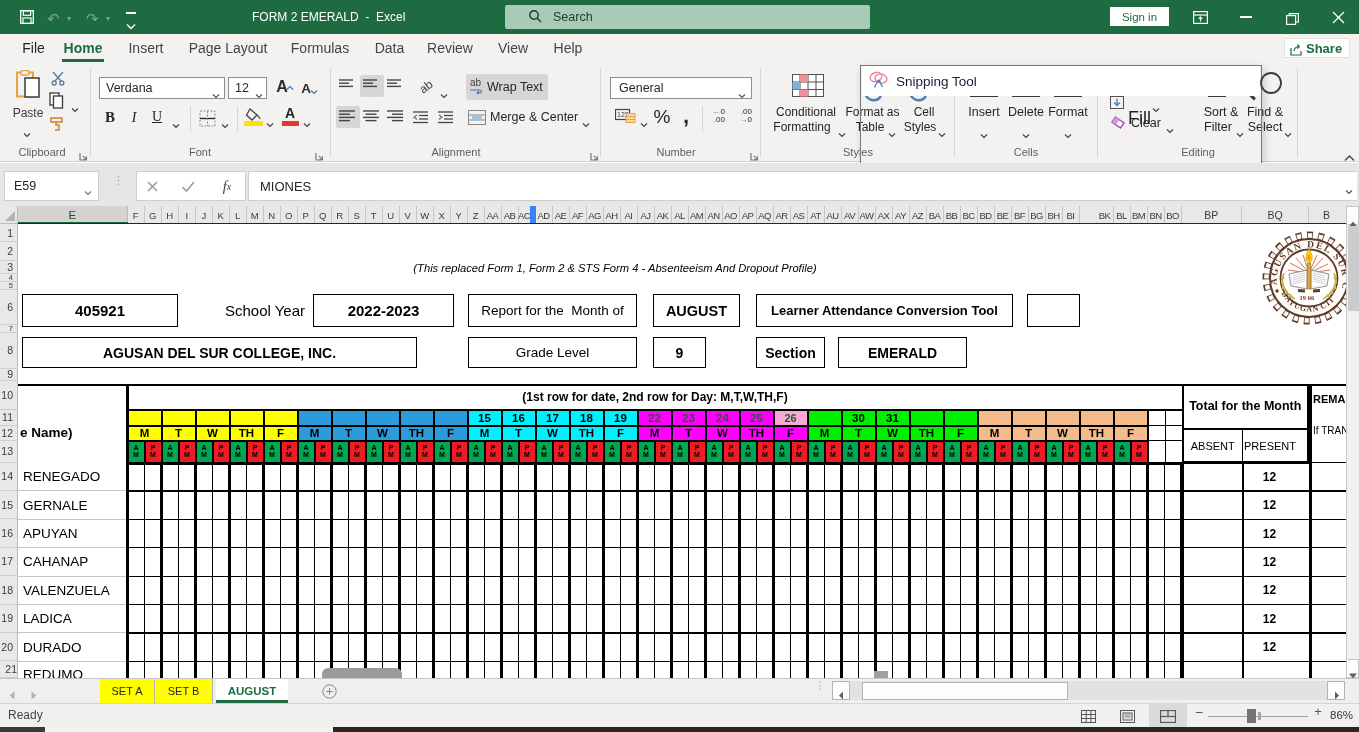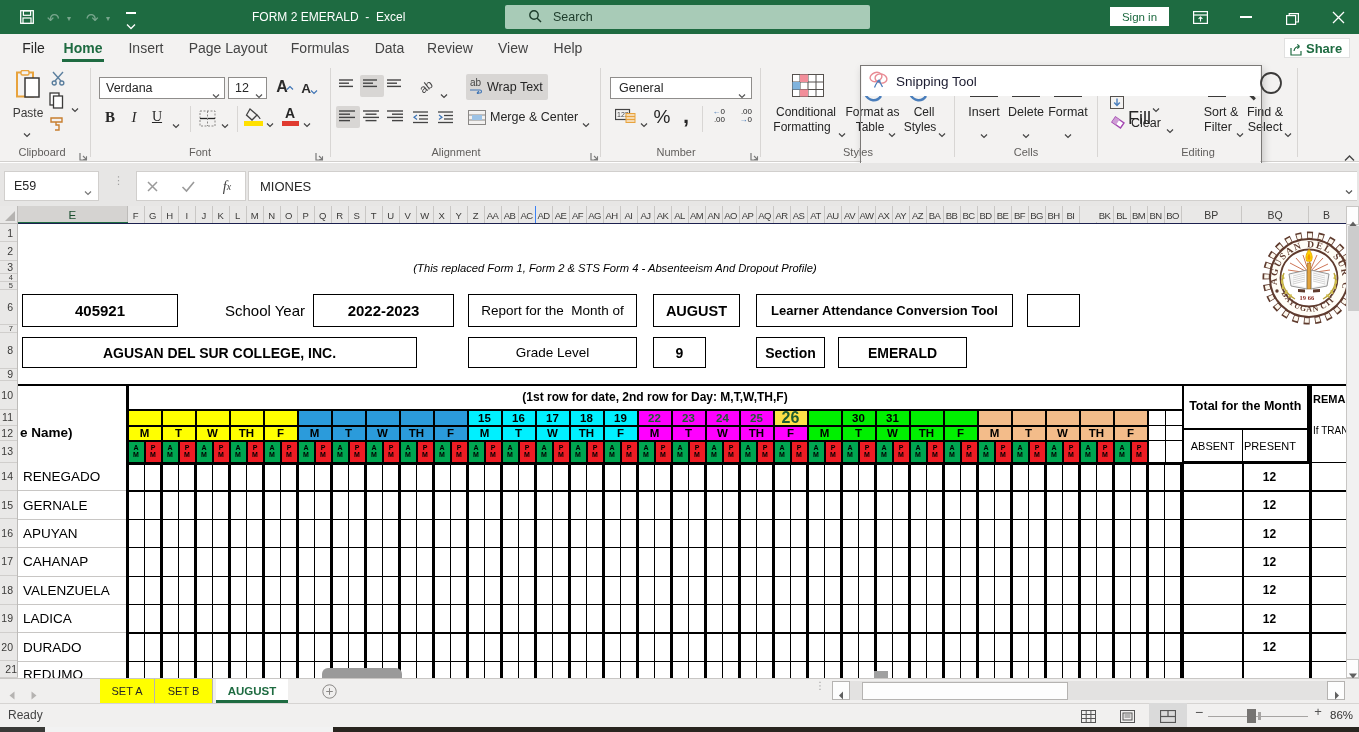--- a/index.html
+++ b/index.html
@@ -385,21 +385,21 @@
 <div class="ct" style="left:348.5px;top:206px;width:17px;height:18px;border-right:1px solid #c9c7c5;color:#3b3a39;font-size:9.5px;letter-spacing:-0.5px;">S</div>
 <div class="ct" style="left:365.5px;top:206px;width:17px;height:18px;border-right:1px solid #c9c7c5;color:#3b3a39;font-size:9.5px;letter-spacing:-0.5px;">T</div>
 <div class="ct" style="left:382.5px;top:206px;width:17px;height:18px;border-right:1px solid #c9c7c5;color:#3b3a39;font-size:9.5px;letter-spacing:-0.5px;">U</div>
 <div class="ct" style="left:399.5px;top:206px;width:17px;height:18px;border-right:1px solid #c9c7c5;color:#3b3a39;font-size:9.5px;letter-spacing:-0.5px;">V</div>
 <div class="ct" style="left:416.5px;top:206px;width:17px;height:18px;border-right:1px solid #c9c7c5;color:#3b3a39;font-size:9.5px;letter-spacing:-0.5px;">W</div>
 <div class="ct" style="left:433.5px;top:206px;width:17px;height:18px;border-right:1px solid #c9c7c5;color:#3b3a39;font-size:9.5px;letter-spacing:-0.5px;">X</div>
 <div class="ct" style="left:450.5px;top:206px;width:17px;height:18px;border-right:1px solid #c9c7c5;color:#3b3a39;font-size:9.5px;letter-spacing:-0.5px;">Y</div>
 <div class="ct" style="left:467.5px;top:206px;width:17px;height:18px;border-right:1px solid #c9c7c5;color:#3b3a39;font-size:9.5px;letter-spacing:-0.5px;">Z</div>
 <div class="ct" style="left:484.5px;top:206px;width:17px;height:18px;border-right:1px solid #c9c7c5;color:#3b3a39;font-size:9.5px;letter-spacing:-0.5px;">AA</div>
 <div class="ct" style="left:501.5px;top:206px;width:17px;height:18px;border-right:1px solid #c9c7c5;color:#3b3a39;font-size:9.5px;letter-spacing:-0.5px;">AB</div>
-<div class="ct" style="left:518.5px;top:206px;width:17px;height:18px;border-right:1px solid #3b82f6;color:#3b3a39;font-size:9.5px;letter-spacing:-0.5px;">AC</div>
+<div class="ct" style="left:518.5px;top:206px;width:17px;height:18px;border-right:6px solid #3b82f6;color:#3b3a39;font-size:9.5px;letter-spacing:-0.5px;">AC</div>
 <div class="ct" style="left:535.5px;top:206px;width:17px;height:18px;border-right:1px solid #c9c7c5;color:#3b3a39;font-size:9.5px;letter-spacing:-0.5px;">AD</div>
 <div class="ct" style="left:552.5px;top:206px;width:17px;height:18px;border-right:1px solid #c9c7c5;color:#3b3a39;font-size:9.5px;letter-spacing:-0.5px;">AE</div>
 <div class="ct" style="left:569.5px;top:206px;width:17px;height:18px;border-right:1px solid #c9c7c5;color:#3b3a39;font-size:9.5px;letter-spacing:-0.5px;">AF</div>
 <div class="ct" style="left:586.5px;top:206px;width:17px;height:18px;border-right:1px solid #c9c7c5;color:#3b3a39;font-size:9.5px;letter-spacing:-0.5px;">AG</div>
 <div class="ct" style="left:603.5px;top:206px;width:17px;height:18px;border-right:1px solid #c9c7c5;color:#3b3a39;font-size:9.5px;letter-spacing:-0.5px;">AH</div>
 <div class="ct" style="left:620.5px;top:206px;width:17px;height:18px;border-right:1px solid #c9c7c5;color:#3b3a39;font-size:9.5px;letter-spacing:-0.5px;">AI</div>
 <div class="ct" style="left:637.5px;top:206px;width:17px;height:18px;border-right:1px solid #c9c7c5;color:#3b3a39;font-size:9.5px;letter-spacing:-0.5px;">AJ</div>
 <div class="ct" style="left:654.5px;top:206px;width:17px;height:18px;border-right:1px solid #c9c7c5;color:#3b3a39;font-size:9.5px;letter-spacing:-0.5px;">AK</div>
 <div class="ct" style="left:671.5px;top:206px;width:17px;height:18px;border-right:1px solid #c9c7c5;color:#3b3a39;font-size:9.5px;letter-spacing:-0.5px;">AL</div>
 <div class="ct" style="left:688.5px;top:206px;width:17px;height:18px;border-right:1px solid #c9c7c5;color:#3b3a39;font-size:9.5px;letter-spacing:-0.5px;">AM</div>
@@ -619,21 +619,21 @@
         <span>P<br>M</span>
       </div>
 <div class="ct" style="left:721.5px;top:186px;width:34px;height:15.5px;background:#ff00ff;border:1.5px solid #000;font-size:11.5px;font-weight:bold;color:#1d5c30;">25</div>
 <div class="ct" style="left:721.5px;top:201.5px;width:34px;height:15px;background:#ff00ff;border:1.5px solid #000;font-size:11.5px;font-weight:bold;color:#000;">TH</div>
 <div class="ct" style="left:721.5px;top:216.5px;width:17px;height:22px;background:#00a651;border:1.2px solid #000;font-size:7px;line-height:6.5px;font-weight:bold;color:#000;">
         <span>A<br>M</span>
       </div>
 <div class="ct" style="left:738.5px;top:216.5px;width:17px;height:22px;background:#ee1c24;border:1.2px solid #000;font-size:7px;line-height:6.5px;font-weight:bold;color:#000;">
         <span>P<br>M</span>
       </div>
-<div class="ct" style="left:755.5px;top:186px;width:34px;height:15.5px;background:#fde047;border:1.5px solid #000;font-size:16px;font-weight:bold;color:#1d5c30;">26</div>
+<div class="ct" style="left:755.5px;top:186px;width:34px;height:15.5px;background:#f9a8d4;border:1.5px solid #000;font-size:11px;font-weight:bold;color:#1d5c30;">26</div>
 <div class="ct" style="left:755.5px;top:201.5px;width:34px;height:15px;background:#ff00ff;border:1.5px solid #000;font-size:11.5px;font-weight:bold;color:#000;">F</div>
 <div class="ct" style="left:755.5px;top:216.5px;width:17px;height:22px;background:#00a651;border:1.2px solid #000;font-size:7px;line-height:6.5px;font-weight:bold;color:#000;">
         <span>A<br>M</span>
       </div>
 <div class="ct" style="left:772.5px;top:216.5px;width:17px;height:22px;background:#ee1c24;border:1.2px solid #000;font-size:7px;line-height:6.5px;font-weight:bold;color:#000;">
         <span>P<br>M</span>
       </div>
 <div class="ct" style="left:789.5px;top:186px;width:34px;height:15.5px;background:#00f000;border:1.5px solid #000;font-size:11.5px;font-weight:bold;color:#000;"></div>
 <div class="ct" style="left:789.5px;top:201.5px;width:34px;height:15px;background:#00f000;border:1.5px solid #000;font-size:11.5px;font-weight:bold;color:#000;">M</div>
 <div class="ct" style="left:789.5px;top:216.5px;width:17px;height:22px;background:#00a651;border:1.2px solid #000;font-size:7px;line-height:6.5px;font-weight:bold;color:#000;">

